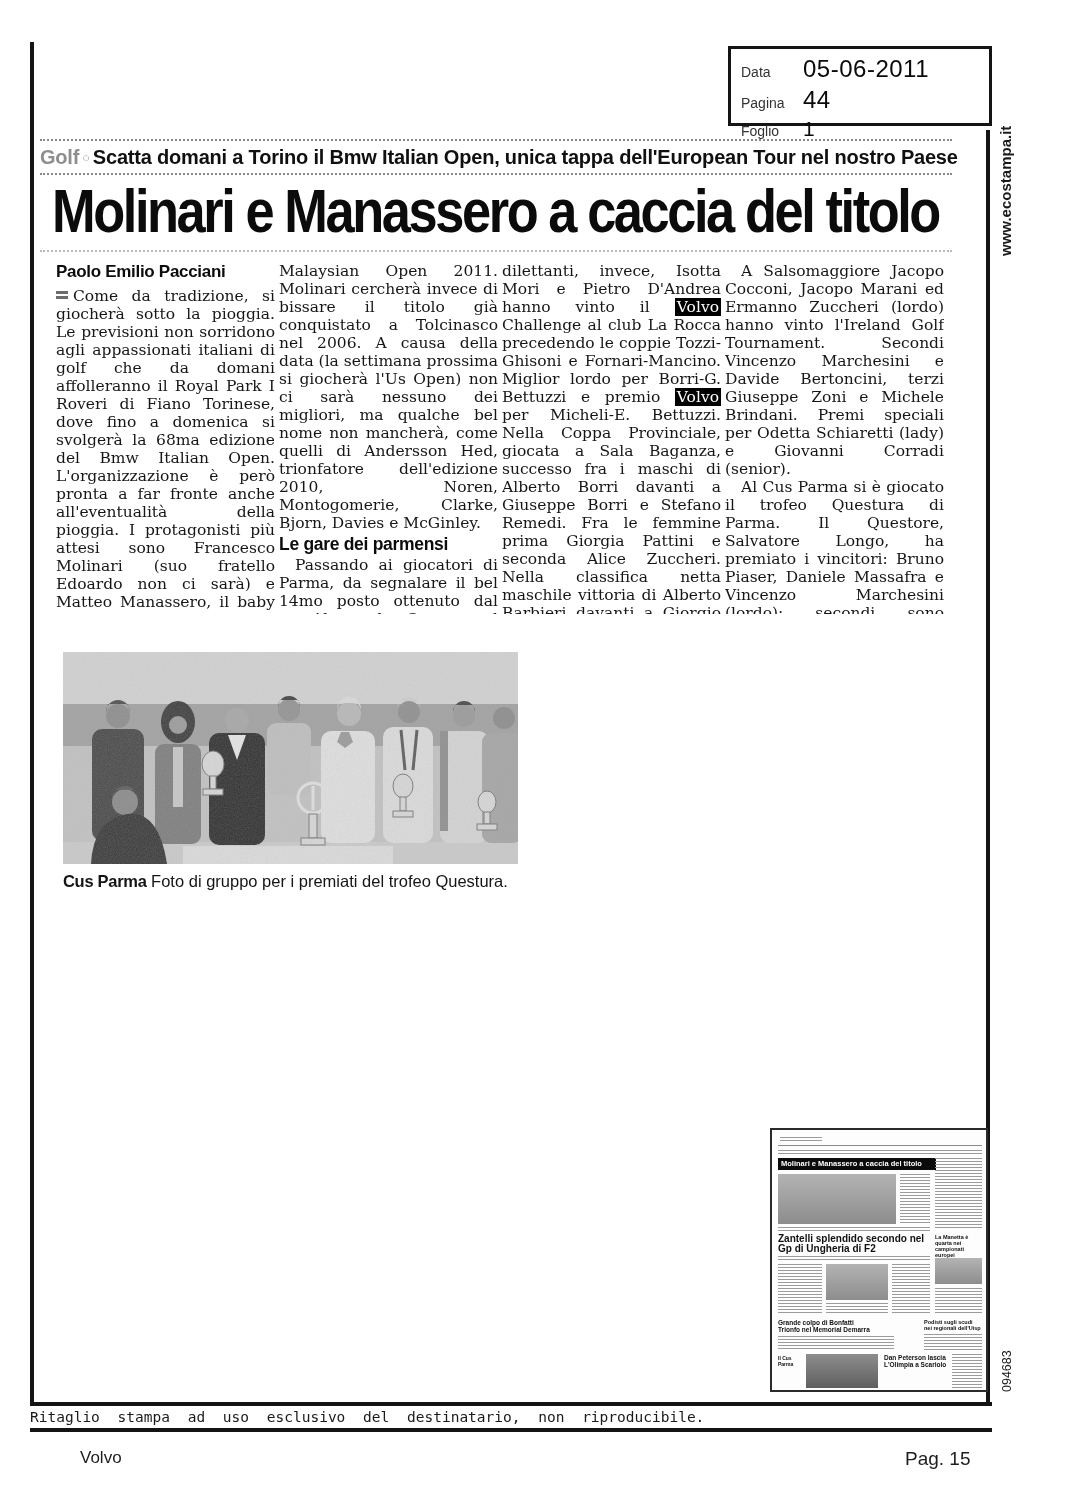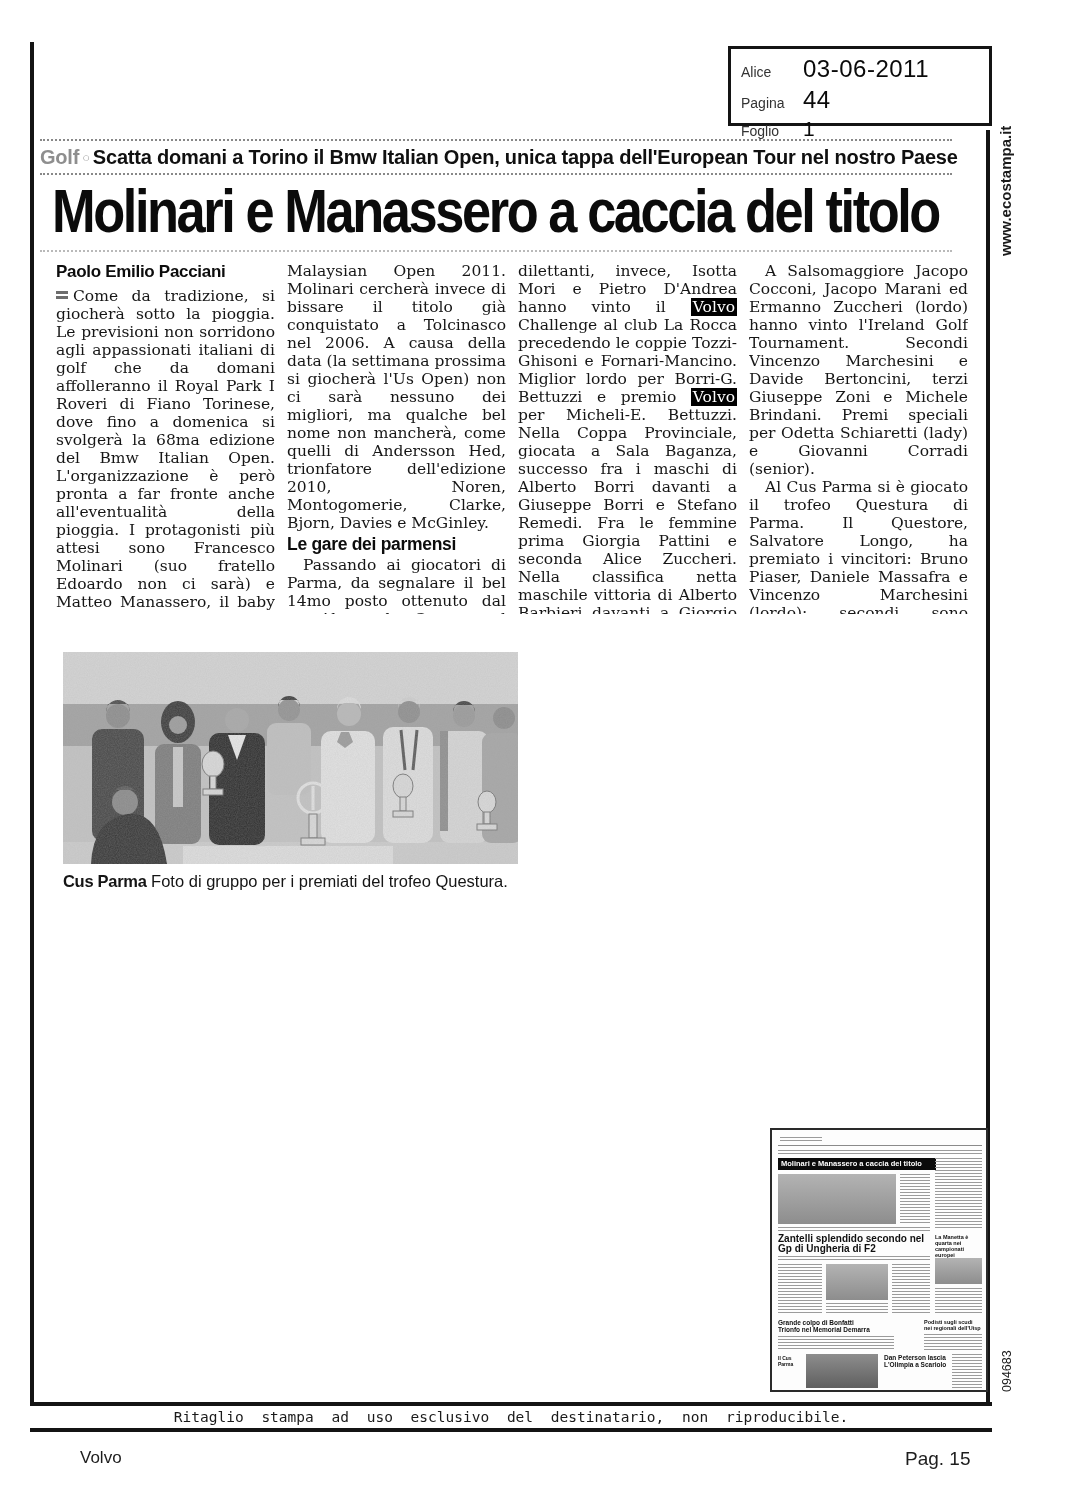--- a/index.html
+++ b/index.html
@@ -35,21 +35,21 @@
   .kicker .section{color:#8e8e8e;}
   .kicker .bullet{color:#9d9d9d;font-size:13px;font-weight:normal;padding:0 3px;vertical-align:2px;}
 
   
   .headline{position:absolute;left:52px;top:176px;width:980px;font-family:"Liberation Sans",sans-serif;
             font-weight:bold;font-size:54px;letter-spacing:-2.5px;color:#0b0b0b;
             transform:scale(0.97,1.12);transform-origin:left top;white-space:nowrap;}
   .headline-rule{position:absolute;left:40px;top:250px;width:912px;border-top:2px dotted #b9b9b9;}
 
   
-  .cols{position:absolute;left:56px;top:262px;width:912px;display:flex;gap:12px;}
+  .cols{position:absolute;left:56px;top:262px;width:912px;display:flex;gap:4px;}
   .col{width:219px;height:352px;overflow:hidden;font-size:15.5px;line-height:18px;text-align:justify;color:#161616;}
   .byline{font-family:"Liberation Sans",sans-serif;font-weight:bold;font-size:17px;line-height:20px;
           letter-spacing:-0.3px;margin-bottom:5px;color:#0c0c0c;}
   .col p{margin:0;}
   .indent{text-indent:16px;}
   .subhead{font-family:"Liberation Sans",sans-serif;font-weight:bold;font-size:17.5px;line-height:22px;
            letter-spacing:-0.3px;margin:1px 0 1px;color:#0c0c0c;}
   .lead-marker{display:inline-block;width:12px;height:9px;margin-right:5px;
                background:repeating-linear-gradient(#6d6d6d 0 3px,transparent 3px 5px);vertical-align:1px;}
   .hl{background:#000;color:#fff;padding:0 2px;}
@@ -67,36 +67,36 @@
   .t-rule{position:absolute;height:1px;background:#8a8a8a;}
   .t-banner{position:absolute;background:#0b0b0b;color:#fff;font-family:"Liberation Sans",sans-serif;
             font-weight:bold;font-size:7.5px;line-height:12px;white-space:nowrap;padding:0 3px;}
   .t-ph{position:absolute;background:linear-gradient(#b3b3b3,#8d8d8d);}
   .t-h{position:absolute;font-family:"Liberation Sans",sans-serif;font-weight:bold;color:#101010;}
 
   
   .footer-band{position:absolute;left:30px;top:1402px;width:962px;height:30px;box-sizing:border-box;
                border-top:4px solid #141414;border-bottom:4px solid #141414;background:#fff;
                font-family:"DejaVu Sans Mono",monospace;font-size:14.5px;color:#1a1a1a;
-               text-align:center;line-height:23px;word-spacing:9px;}
+               line-height:23px;word-spacing:9px;}
   .client{position:absolute;left:80px;top:1448px;font-family:"Liberation Sans",sans-serif;font-size:17px;color:#1d1d1d;}
   .pageref{position:absolute;left:905px;top:1448px;font-family:"Liberation Sans",sans-serif;font-size:19px;color:#1d1d1d;}
 </style>
 </head>
 <body>
 
 <div class="page">
 
   <div class="frame-left"></div>
   <div class="frame-right"></div>
 
   <div class="data-box">
     <div class="data-row">
-      <span class="lbl">Alice</span>
-      <span class="val">03-06-2011</span>
+      <span class="lbl">Data</span>
+      <span class="val">05-06-2011</span>
     </div>
     <div class="data-row">
       <span class="lbl">Pagina</span>
       <span class="val">44</span>
     </div>
     <div class="data-row">
       <span class="lbl">Foglio</span>
       <span class="val small">1</span>
     </div>
   </div>

